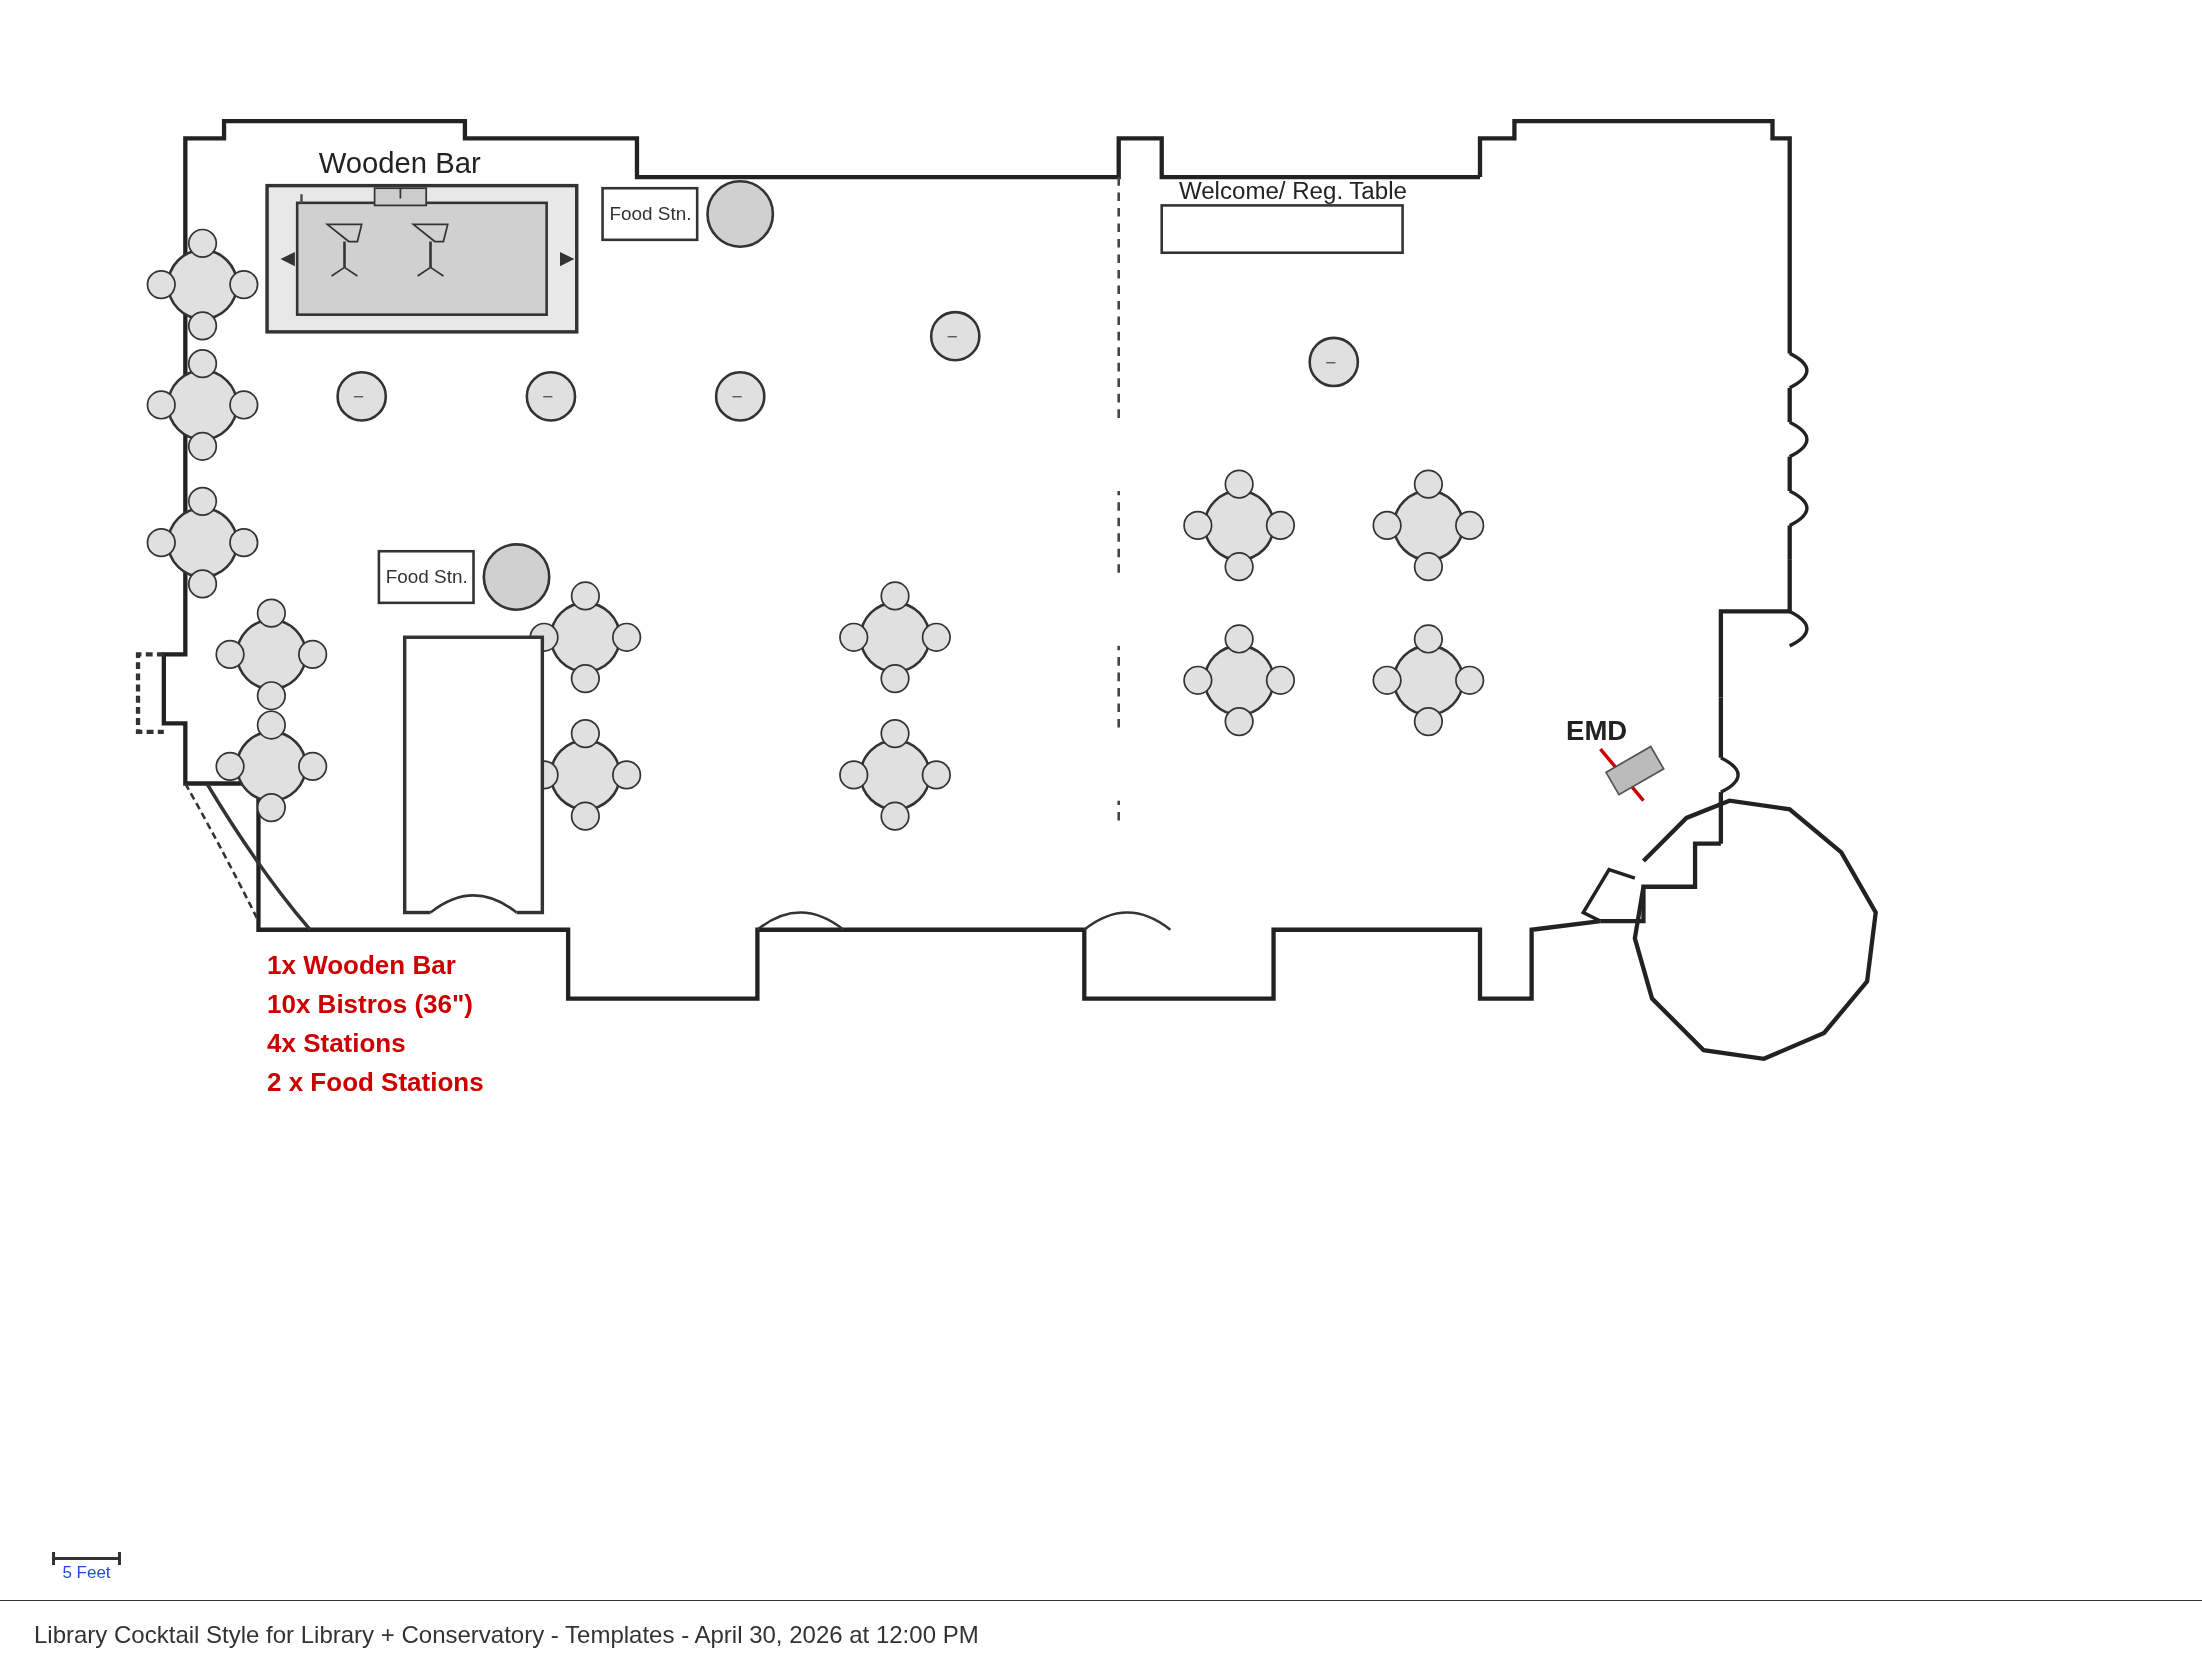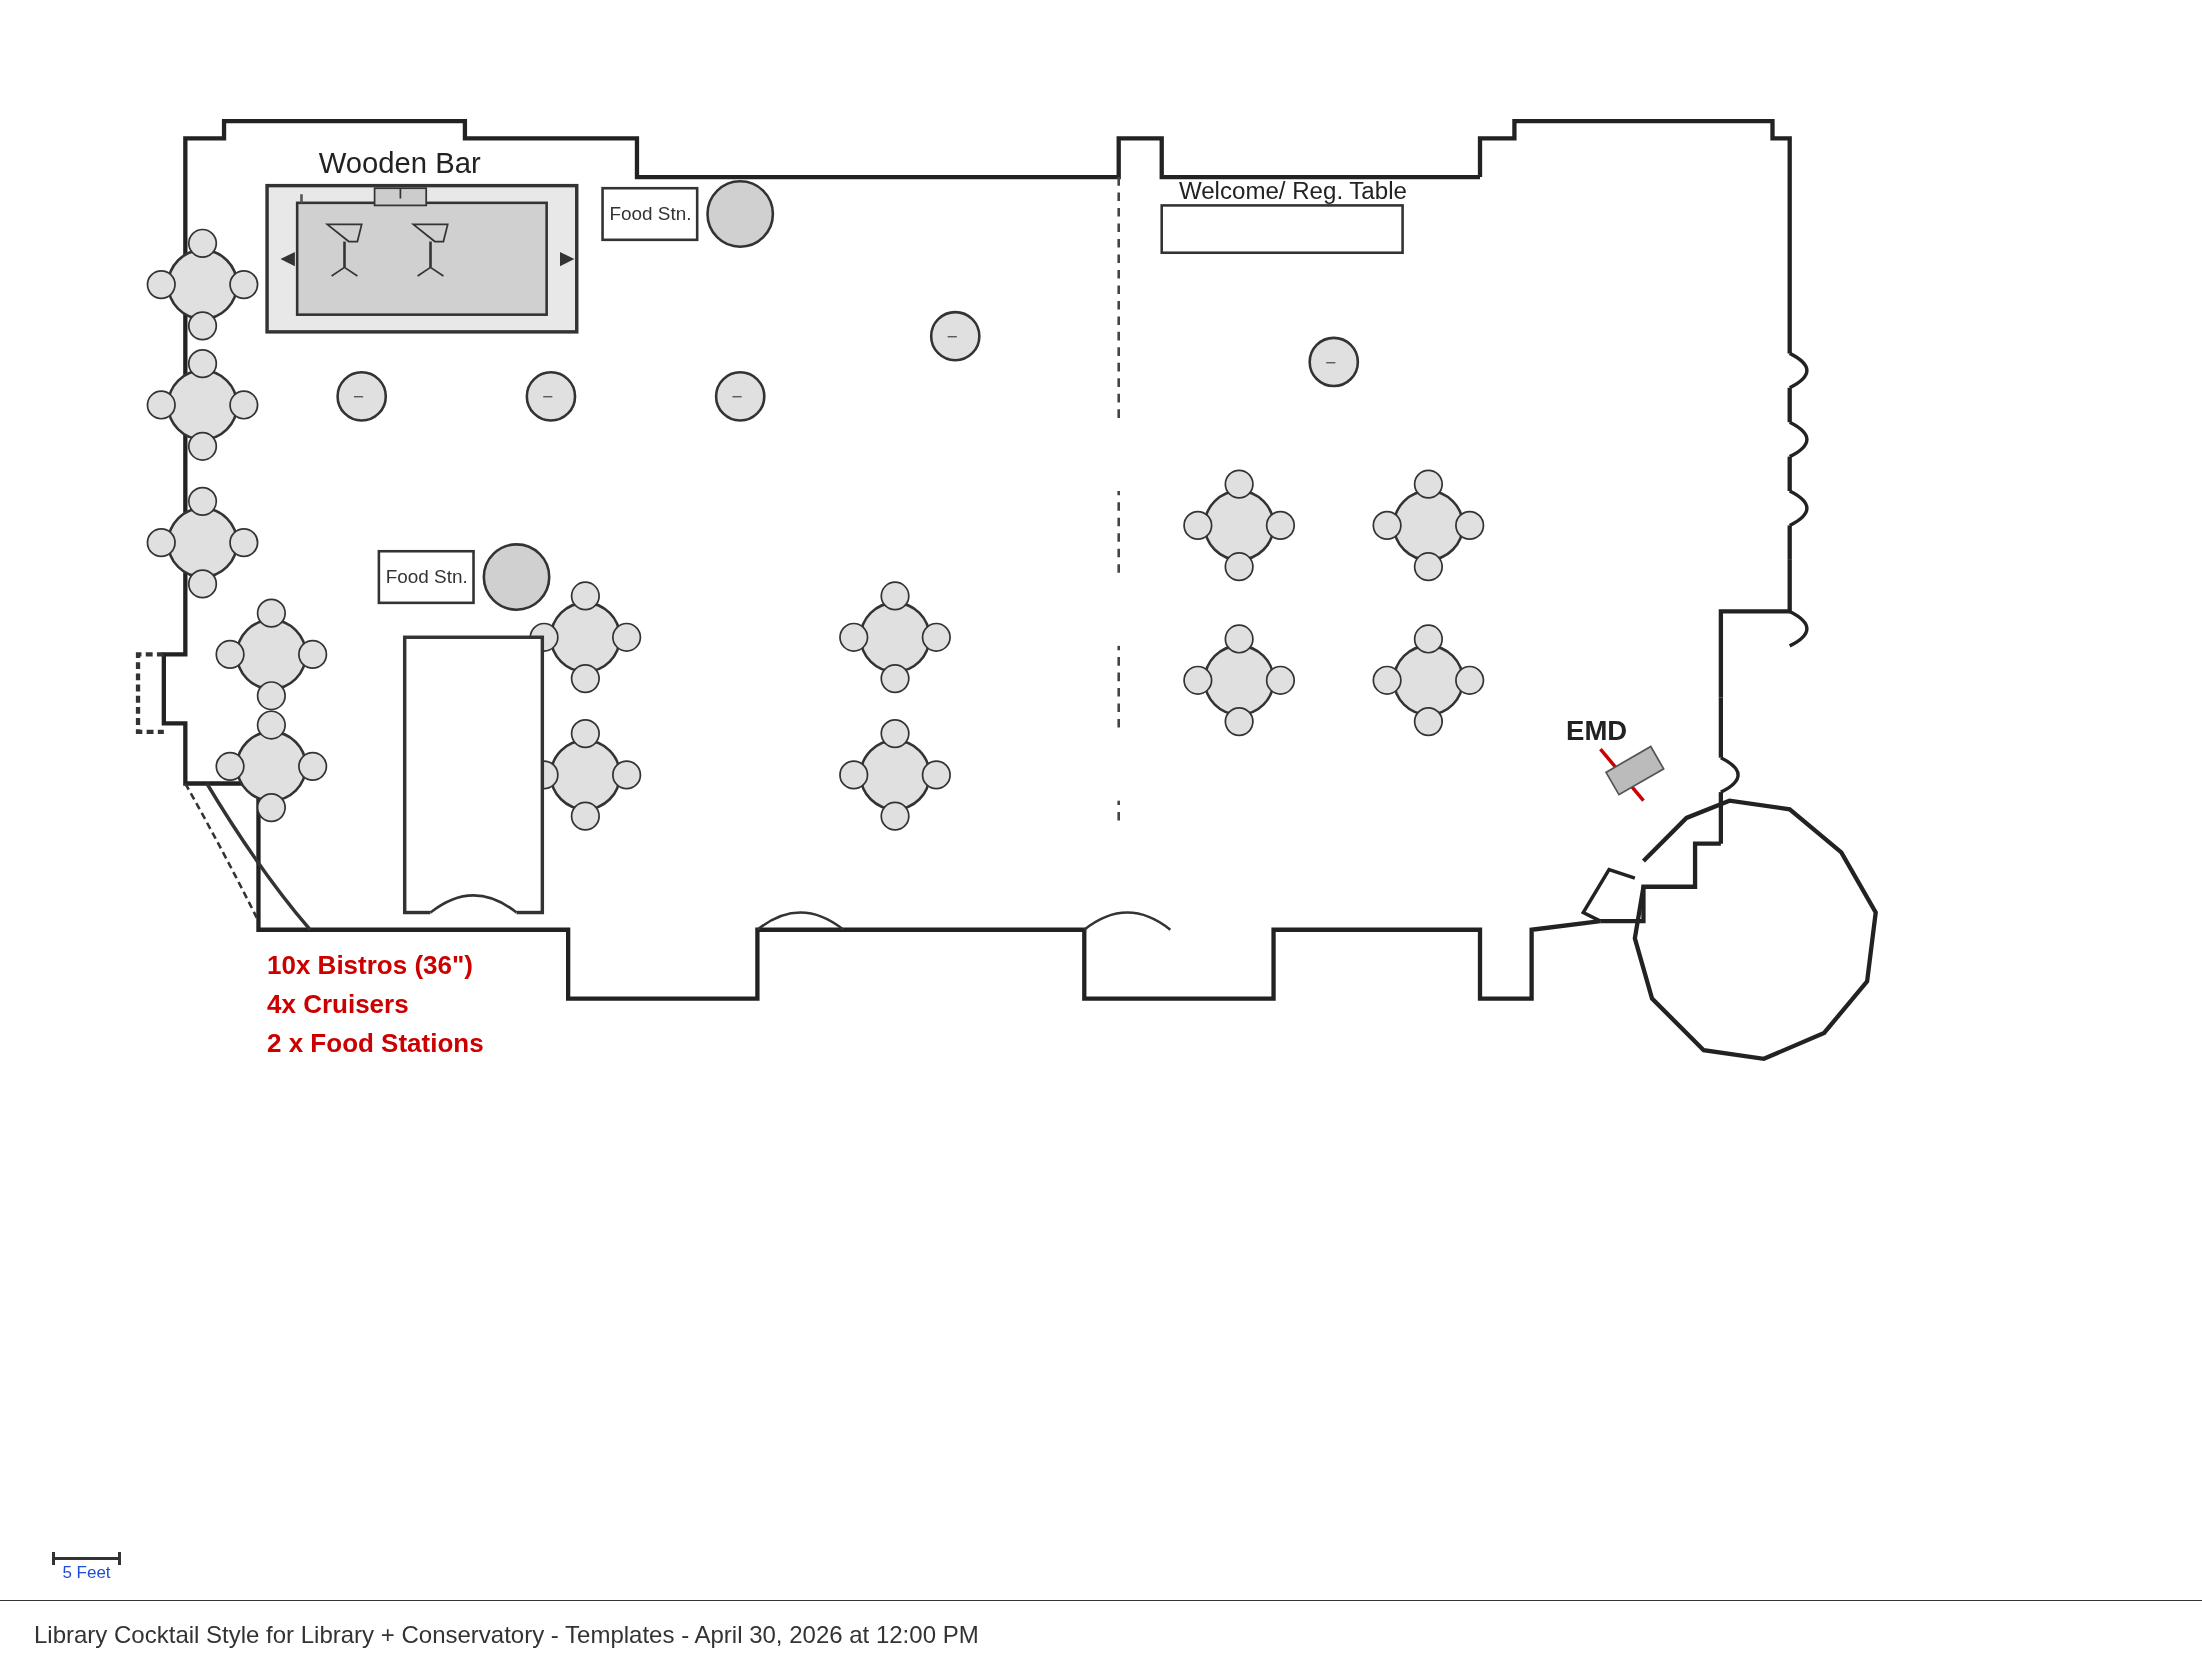--- a/index.html
+++ b/index.html
@@ -336,22 +336,23 @@
     </g>
 
     <g>
       <polyline points="130,700 100,700 100,790 130,790" fill="none" stroke="#333" stroke-width="5" stroke-dasharray="8,5"></polyline>
     </g>
 
   </svg>
 </div>
 
 <div id="legend">
+  <div class="legend-item">1x Wooden Bar</div>
   <div class="legend-item">10x Bistros (36")</div>
-  <div class="legend-item">4x Cruisers</div>
+  <div class="legend-item">4x Stations</div>
   <div class="legend-item">2 x Food Stations</div>
 </div>
 
 <div id="scale-bar">
   <div class="scale-line"></div>
   <div class="scale-label">5 Feet</div>
 </div>
 
 <div id="footer-bar">
   <span id="footer-text">Library Cocktail Style for Library + Conservatory - Templates - April 30, 2026 at 12:00 PM</span>

